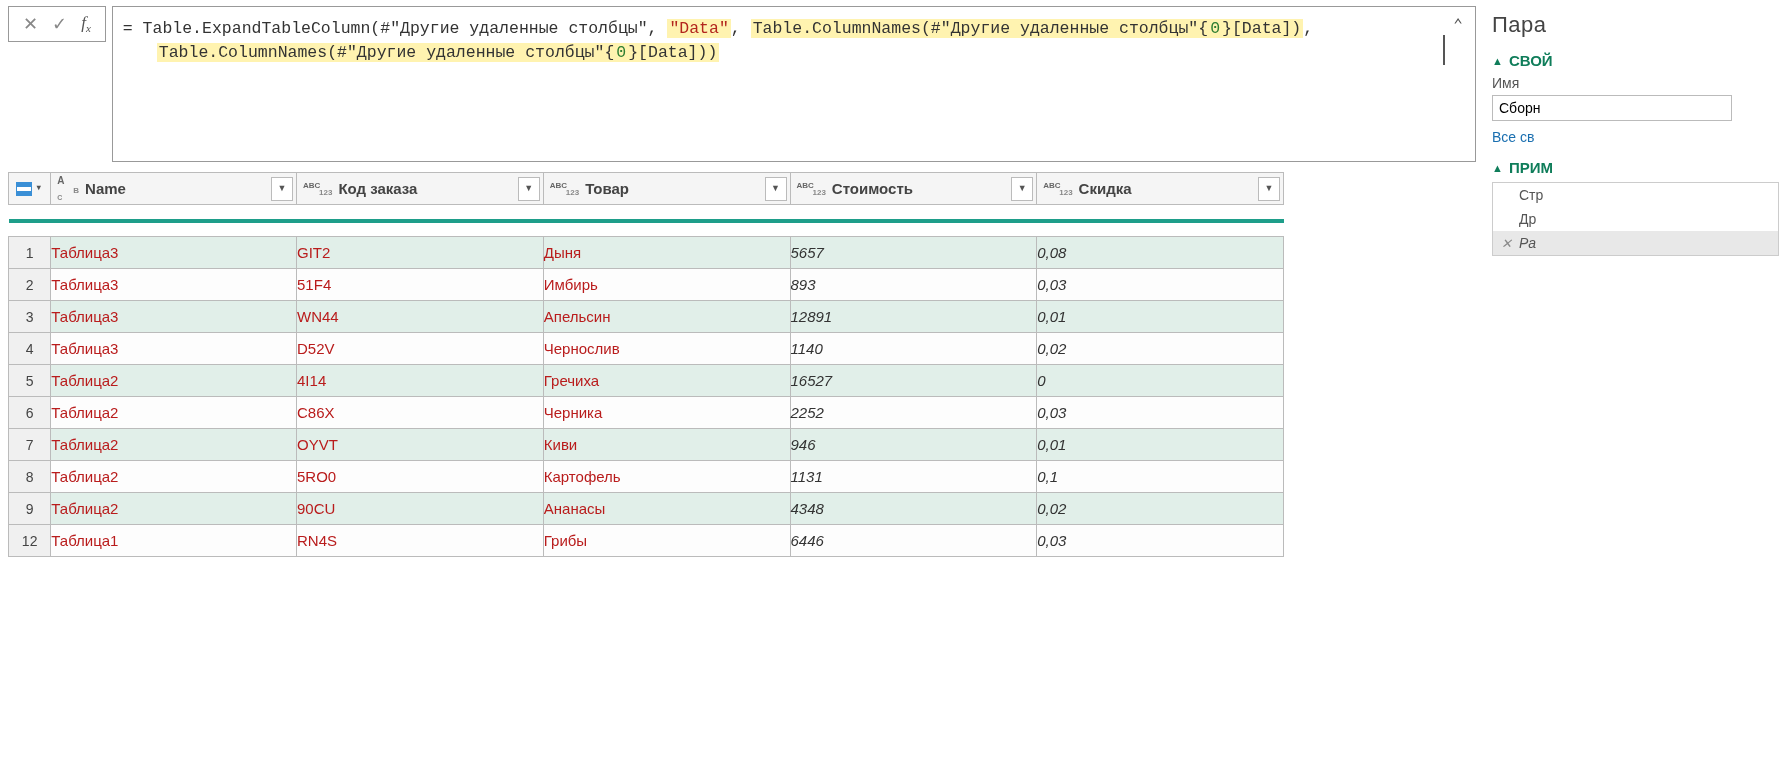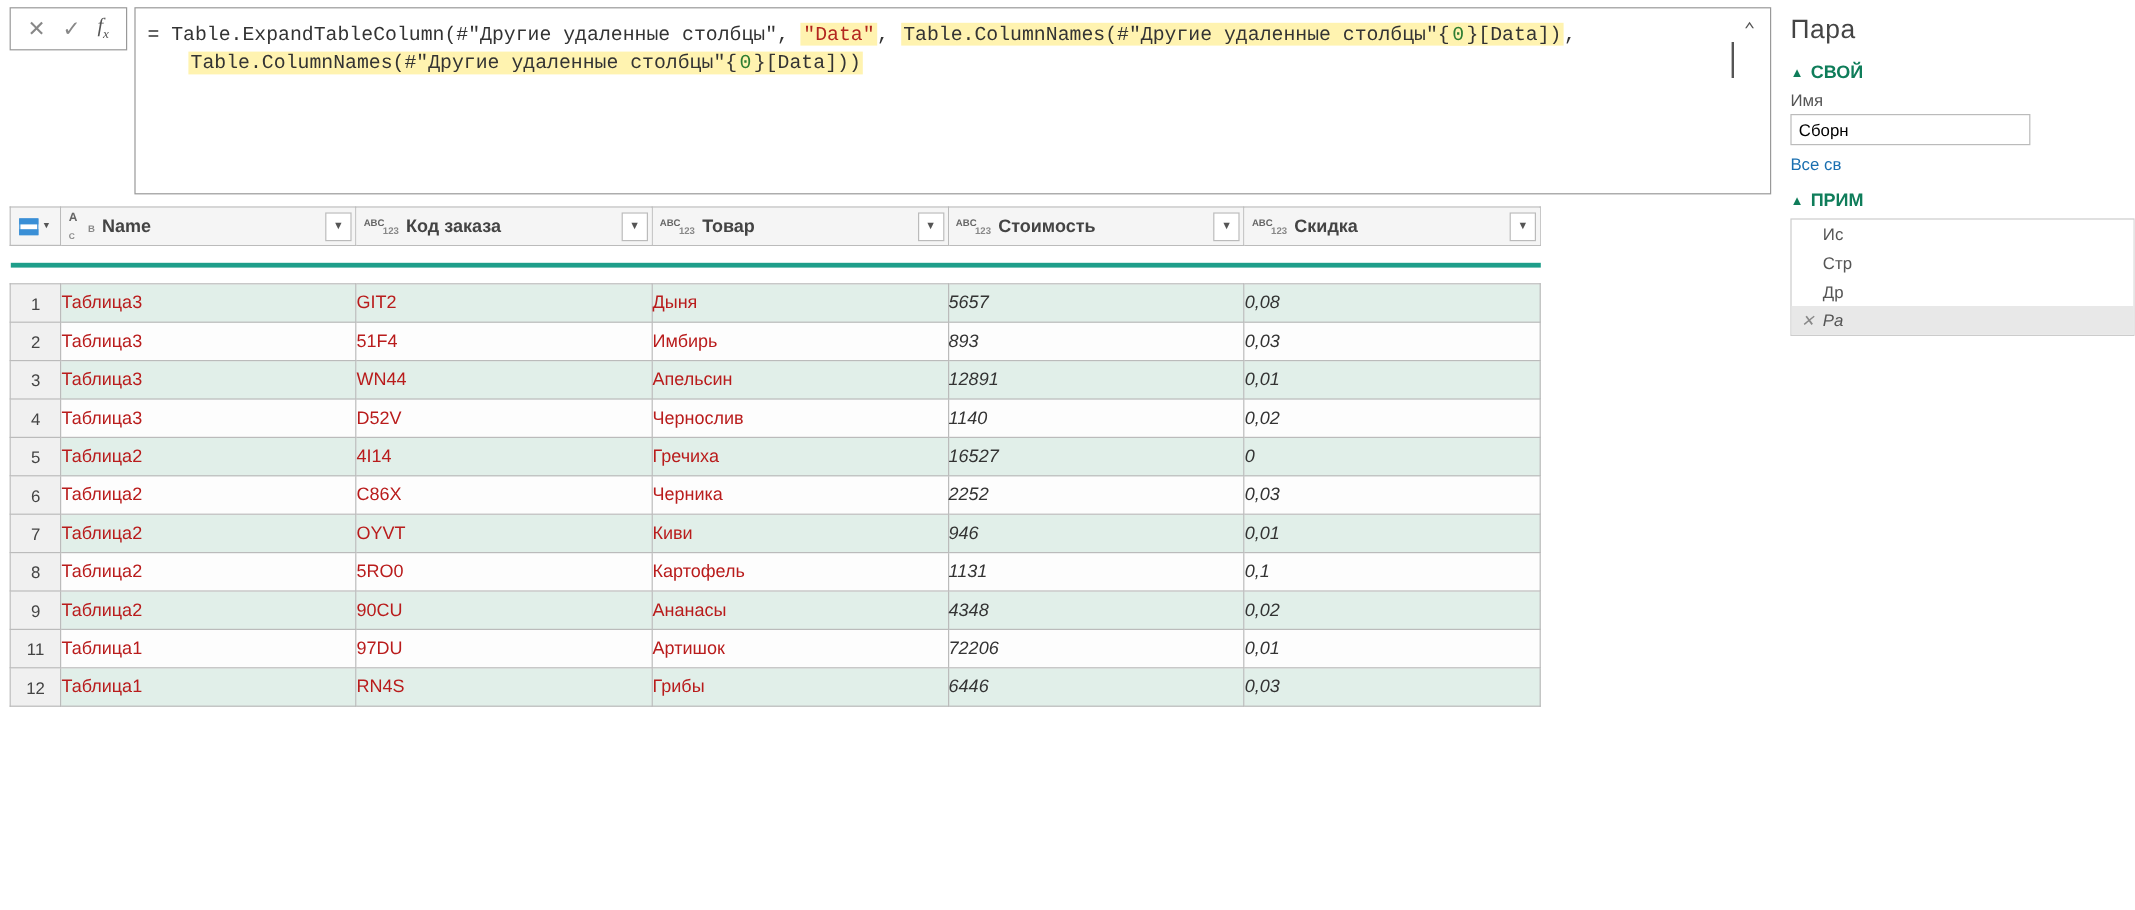--- a/index.html
+++ b/index.html
@@ -44,21 +44,21 @@
   tr.datarow:nth-child(even) td.cell{background:#fdfdfd;}
   .corner-inner{display:flex;align-items:center;justify-content:center;height:31px;position:relative;}
   .tblicon{width:14px;height:12px;border:1px solid #3a8fd6;background:linear-gradient(#3a8fd6 0 4px,#fff 4px 8px,#3a8fd6 8px 12px);}
   .corner .dropbtn{position:static;margin-left:2px;width:9px;border:none;background:none;font-size:8px;}
 
   
   .side h2{font-size:22px;font-weight:400;color:#444;margin:4px 0 14px;letter-spacing:0.5px;}
   .section-hd{display:flex;align-items:center;gap:6px;color:#0f7d5a;font-weight:700;font-size:15px;margin:8px 0 6px;}
   .section-hd .tri{font-size:11px;}
   .lbl{font-size:14px;color:#555;margin:4px 0;}
-  .txtin{border:1px solid #bbb;padding:4px 6px;font-size:14px;width:200px;box-sizing:border-box;background:#fff;}
+  .txtin{border:1px solid #bbb;padding:4px 6px;font-size:14px;width:240px;box-sizing:border-box;background:#fff;}
   .link{color:#1a6fb0;font-size:14px;margin:8px 0 14px;}
   .steps{border:1px solid #ccc;background:#fff;margin-top:4px;}
   .step{padding:4px 8px;font-size:14px;color:#555;display:flex;align-items:center;gap:4px;}
   .step.active{background:#e8e8e8;font-style:italic;}
   .step .del{color:#888;font-size:13px;width:14px;}
 </style>
 </head>
 <body>
 
 <div class="app">
@@ -220,28 +220,20 @@
             </tr>
             <tr class="datarow">
               <th class="rownum">9</th>
               <td class="cell">Таблица2</td>
               <td class="cell">90CU</td>
               <td class="cell">Ананасы</td>
               <td class="cell num">4348</td>
               <td class="cell num">0,02</td>
             </tr>
             <tr class="datarow">
-              <th class="rownum">11</th>
-              <td class="cell">Таблица1</td>
-              <td class="cell">97DU</td>
-              <td class="cell">Артишок</td>
-              <td class="cell num">72206</td>
-              <td class="cell num">0,01</td>
-            </tr>
-            <tr class="datarow">
               <th class="rownum">12</th>
               <td class="cell">Таблица1</td>
               <td class="cell">RN4S</td>
               <td class="cell">Грибы</td>
               <td class="cell num">6446</td>
               <td class="cell num">0,03</td>
             </tr>
           </tbody>
       </table>
     </div>
@@ -254,24 +246,20 @@
         <span>СВОЙ</span>
       </div>
     <div class="lbl">Имя</div>
     <input class="txtin" value="Сборн" style="">
     <div class="link">Все св</div>
     <div class="section-hd">
         <span class="tri">▲</span>
         <span>ПРИМ</span>
       </div>
     <div class="steps" id="steps">
-        <div class="step">
-          <span class="del"></span>
-          <span>Ис</span>
-        </div>
         <div class="step">
           <span class="del"></span>
           <span>Стр</span>
         </div>
         <div class="step">
           <span class="del"></span>
           <span>Др</span>
         </div>
         <div class="step active">
           <span class="del">✕</span>

